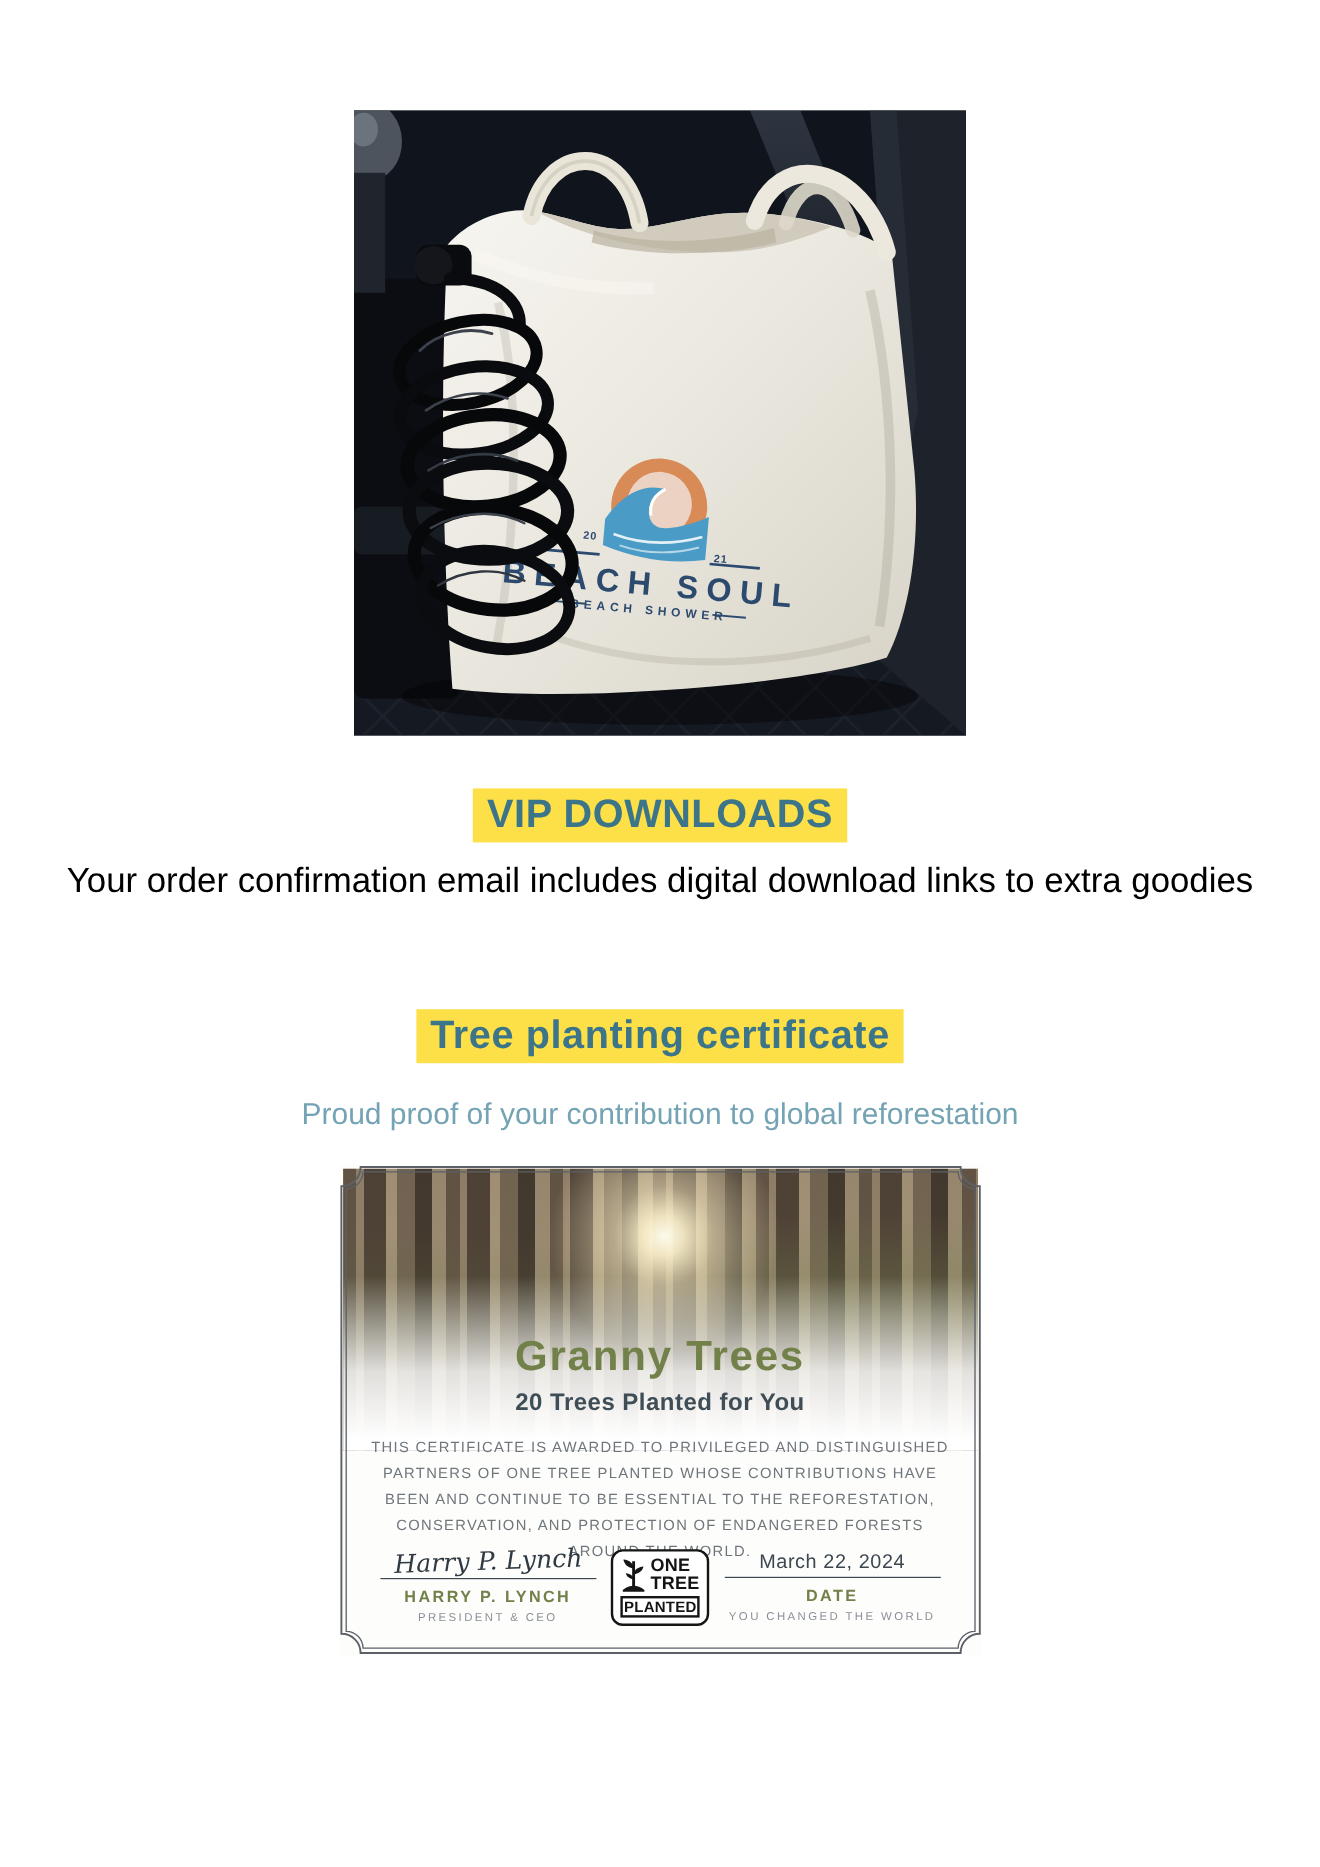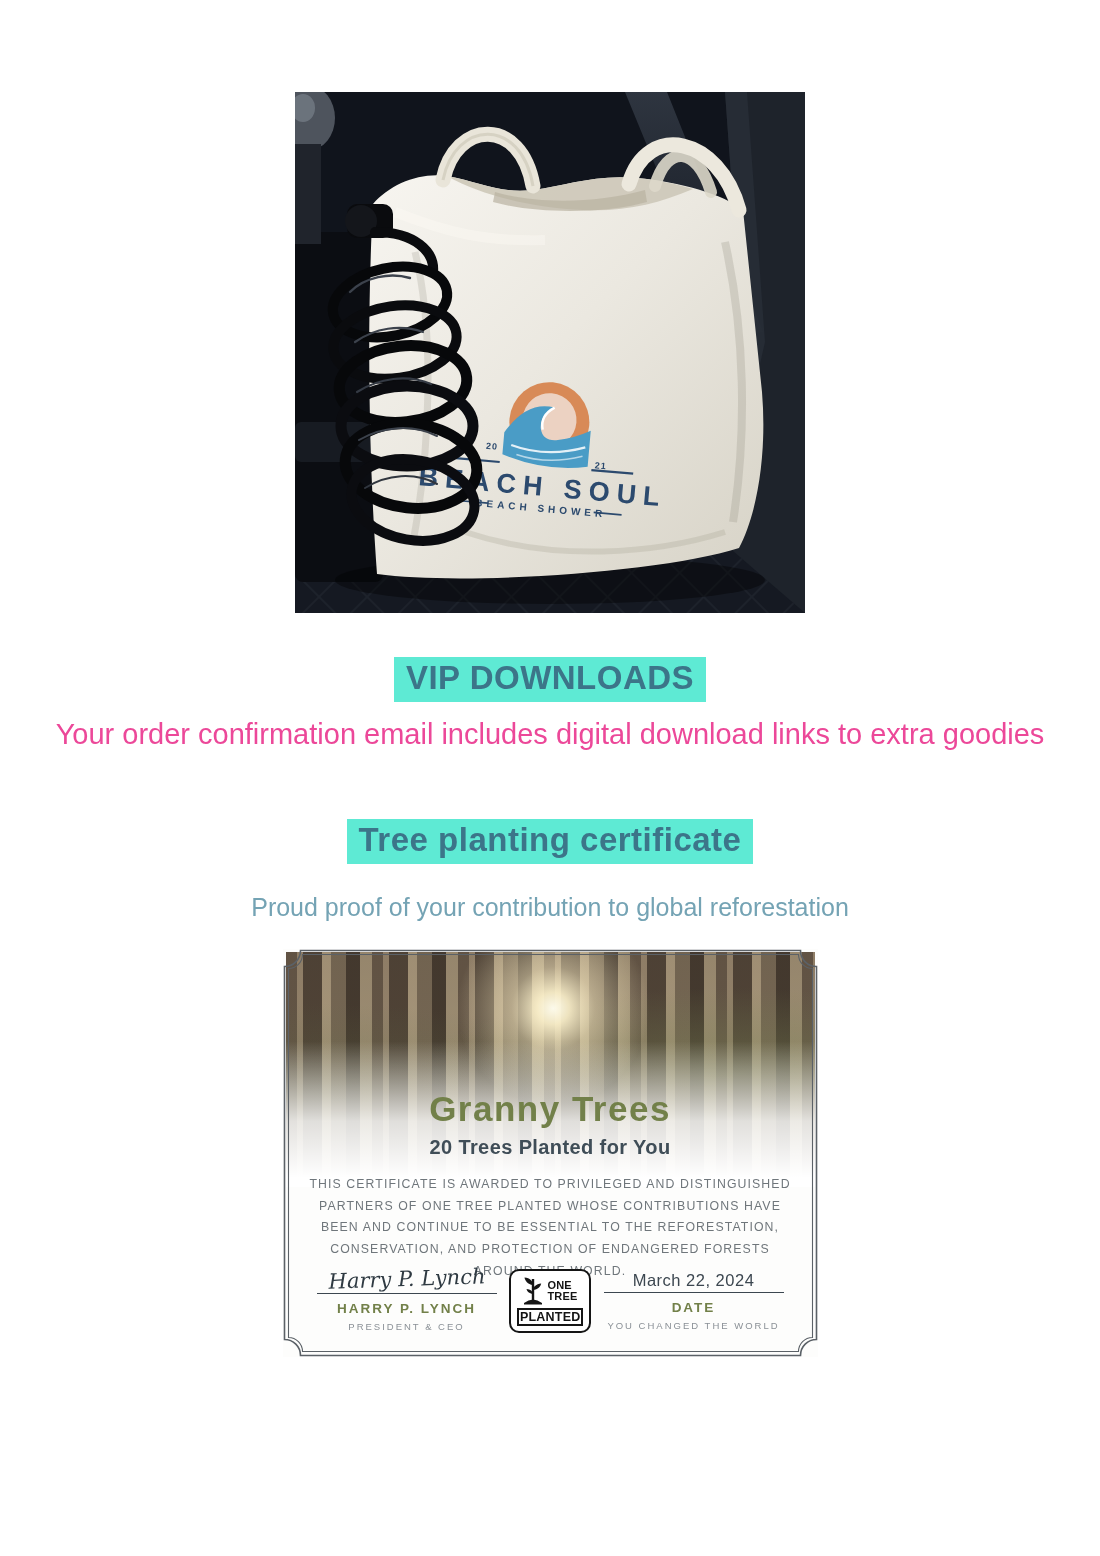--- a/index.html
+++ b/index.html
@@ -19,34 +19,34 @@
     background:#10141c;
     overflow:hidden;
     position:relative;
   }
   .hero svg{display:block;}
 
   
   .section{width:1100px;text-align:center;}
   .hl{
     display:inline-block;
-    background:#5eead4;
+    background:#fde047;
     color:#3c7589;
     font-weight:800;
     font-size:33px;
     letter-spacing:.5px;
     padding:4px 12px 6px;
     line-height:1.05;
   }
   .vip-head{margin-top:44px;}
-  .tree-head{margin-top:62px;}
+  .tree-head{margin-top:84px;}
   .lead{
     margin:10px auto 0;
     max-width:1010px;
-    color:#ec4899;
+    color:#000000;
     font-size:29px;
     line-height:1.58;
     font-weight:400;
   }
   .sub-lead{
     margin:26px auto 0;
     max-width:900px;
     color:#74a3b4;
     font-size:25px;
     line-height:1.4;
@@ -112,21 +112,21 @@
   .cap-gray{font-size:9.5px;letter-spacing:2px;color:#8a9096;margin-top:5px;}
   .date-val{font-size:16.5px;color:#3c4750;letter-spacing:.5px;margin-top:4px;}
 
   
   .otp{
     border:2.5px solid #151515;border-radius:10px;
     padding:5px 6px 5px;background:#fff;
     width:66px;margin-top:2px;
   }
   .otp-top{display:flex;align-items:center;justify-content:center;gap:3px;}
-  .otp-words{font-weight:800;font-size:11px;line-height:.95;color:#141414;letter-spacing:.2px;text-align:left;}
+  .otp-words{font-weight:800;font-size:15px;line-height:.95;color:#141414;letter-spacing:.2px;text-align:left;}
   .otp-planted{
     margin-top:2px;
     border:2px solid #151515;
     font-weight:800;font-size:12.5px;color:#141414;
     letter-spacing:.2px;line-height:1.15;
     padding:0 1px;
   }
 </style>
 </head>
 <body>

